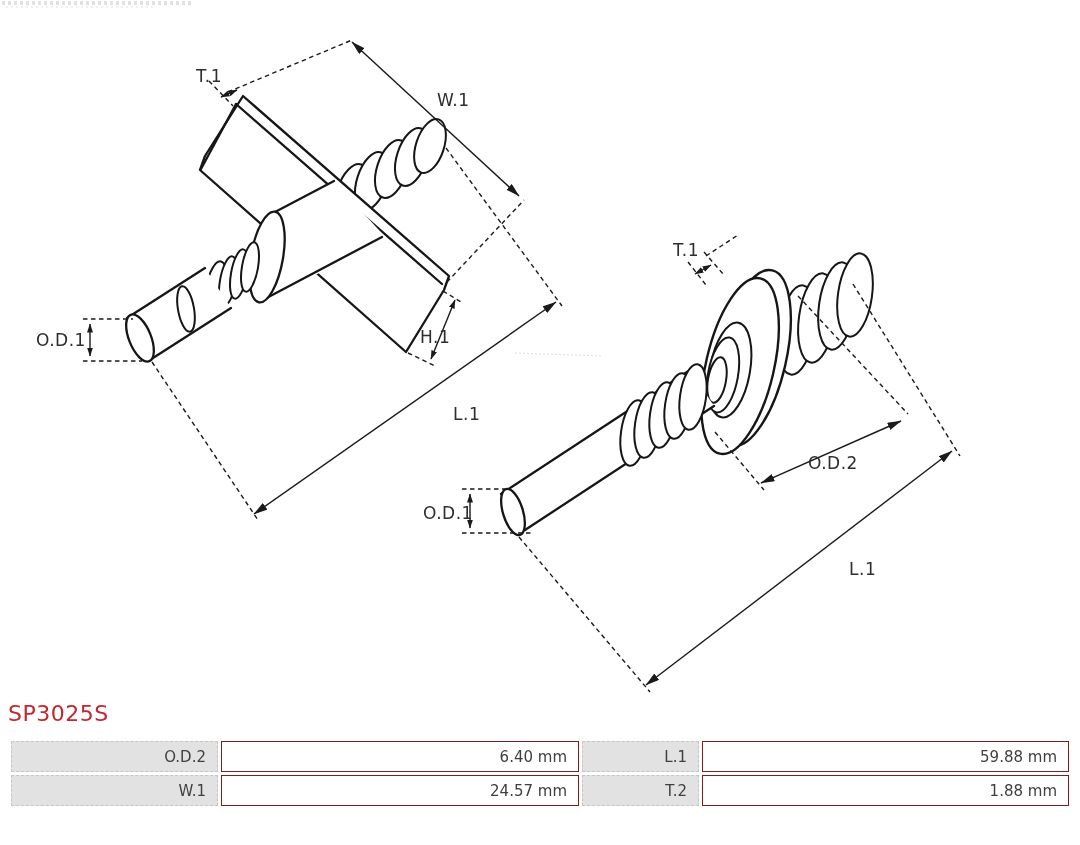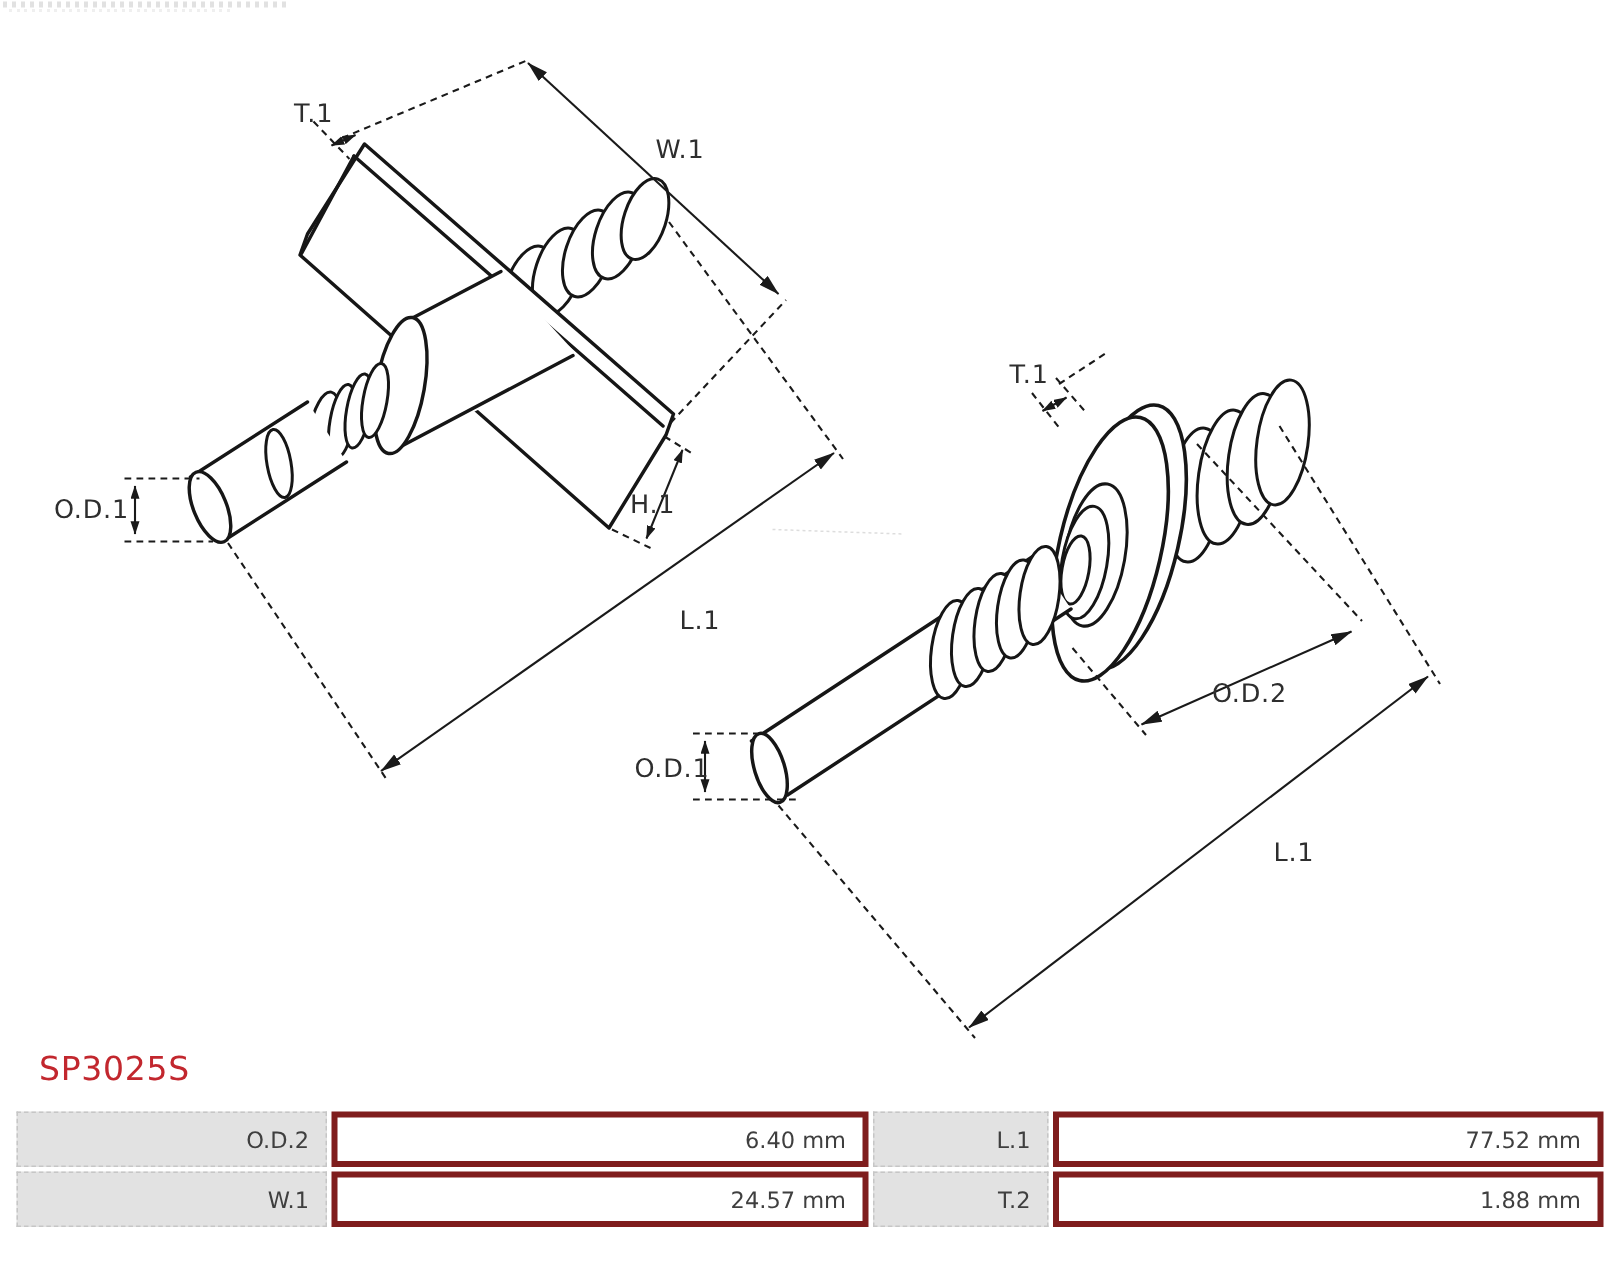--- a/index.html
+++ b/index.html
@@ -9,29 +9,29 @@
   .logo-remnant{position:absolute;left:2px;top:1px;width:190px;height:4px;
     background:repeating-linear-gradient(90deg,#c9c9c9 0 3px,transparent 3px 6px);opacity:.55;}
   .logo-remnant2{position:absolute;left:6px;top:6px;width:150px;height:2px;
     background:repeating-linear-gradient(90deg,#dcdcdc 0 2px,transparent 2px 5px);opacity:.45;}
 
   .drawing-wrap{position:absolute;left:0;top:0;width:1080px;height:700px;}
   .drawing-wrap svg{position:absolute;left:0;top:0;}
 
   .dim-label{position:absolute;font-size:17px;color:#2e2e2e;letter-spacing:.5px;white-space:nowrap;}
 
-  .part-number{position:absolute;left:26px;top:701px;font-size:22px;font-weight:500;
+  .part-number{position:absolute;left:8px;top:701px;font-size:22px;font-weight:500;
     color:#c2272e;letter-spacing:.5px;}
 
   table.spec{position:absolute;left:8px;top:738px;width:1064px;
     border-collapse:separate;border-spacing:3px;table-layout:fixed;}
   table.spec td{height:29px;padding:0 11px 0 4px;font-size:15px;color:#3f3f3f;
     text-align:right;vertical-align:middle;white-space:nowrap;}
   td.lbl{background:#e2e2e2;border:1px dashed #c6c6c6;}
-  td.val{background:#ffffff;border:4px solid #7f1d1d;margin-top:16px;}
+  td.val{background:#ffffff;border:1px solid #7f1d1d;margin-top:16px;}
 
   .stroke{fill:none;stroke:#161616;stroke-width:2.3;stroke-linejoin:round;stroke-linecap:round;}
   .fillw{fill:#ffffff;stroke:#161616;stroke-width:2.3;stroke-linejoin:round;}
   .ring{fill:#ffffff;stroke:#161616;stroke-width:2;}
   .dim-line{fill:none;stroke:#1a1a1a;stroke-width:1.4;}
   .dim-dash{fill:none;stroke:#1a1a1a;stroke-width:1.4;stroke-dasharray:4.5 3.5;}
   .faint{stroke:#bdbdbd;stroke-width:1;stroke-dasharray:2 2;opacity:.5;}
 </style>
 </head>
 <body>
@@ -186,21 +186,21 @@
       <col style="width:207px">
       <col style="width:358px">
       <col style="width:117px">
       <col>
     </colgroup>
   <tbody>
     <tr>
       <td class="lbl">O.D.2</td>
       <td class="val">6.40 mm</td>
       <td class="lbl">L.1</td>
-      <td class="val">77.52 mm</td>
+      <td class="val">59.88 mm</td>
     </tr>
     <tr>
       <td class="lbl">W.1</td>
       <td class="val">24.57 mm</td>
       <td class="lbl">T.2</td>
       <td class="val">1.88 mm</td>
     </tr>
   </tbody>
 </table>
 

